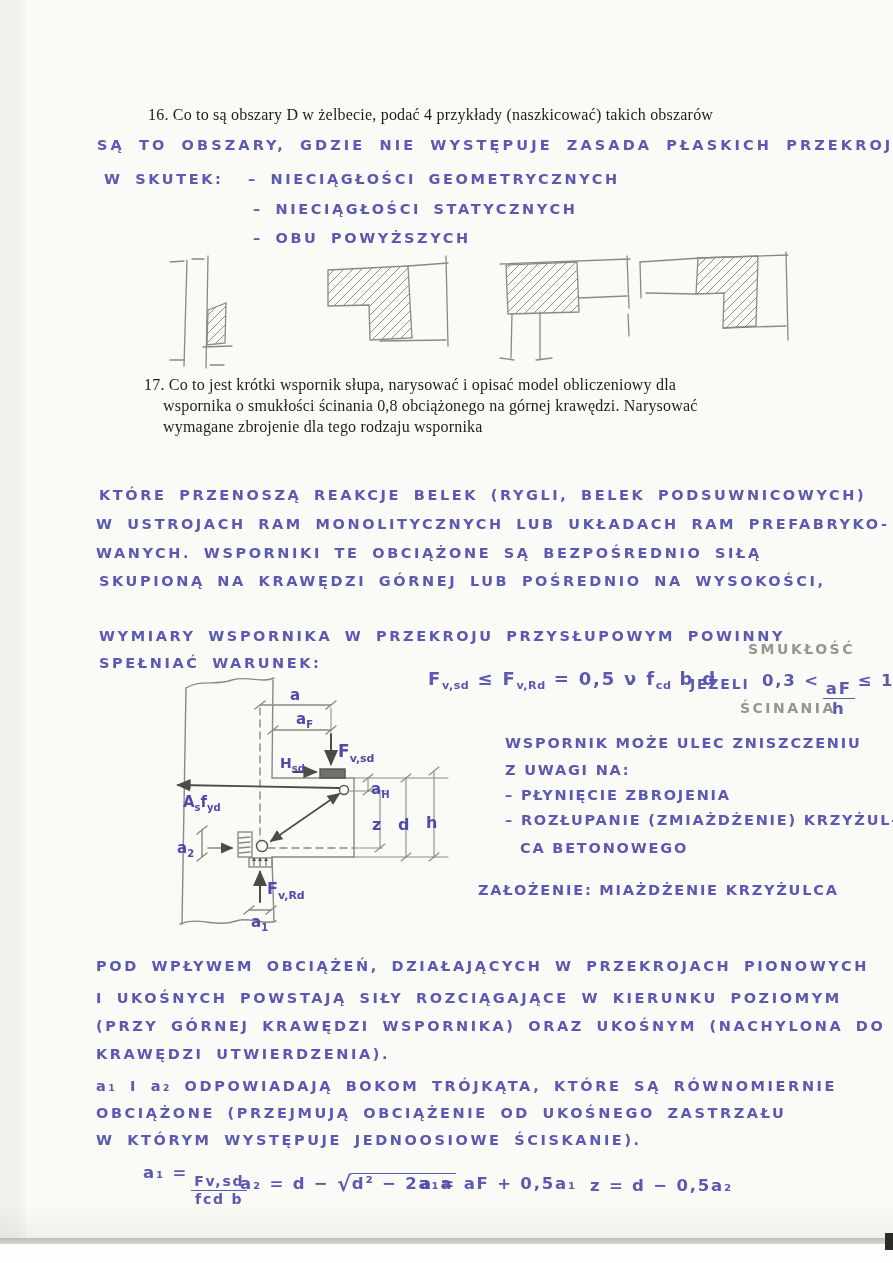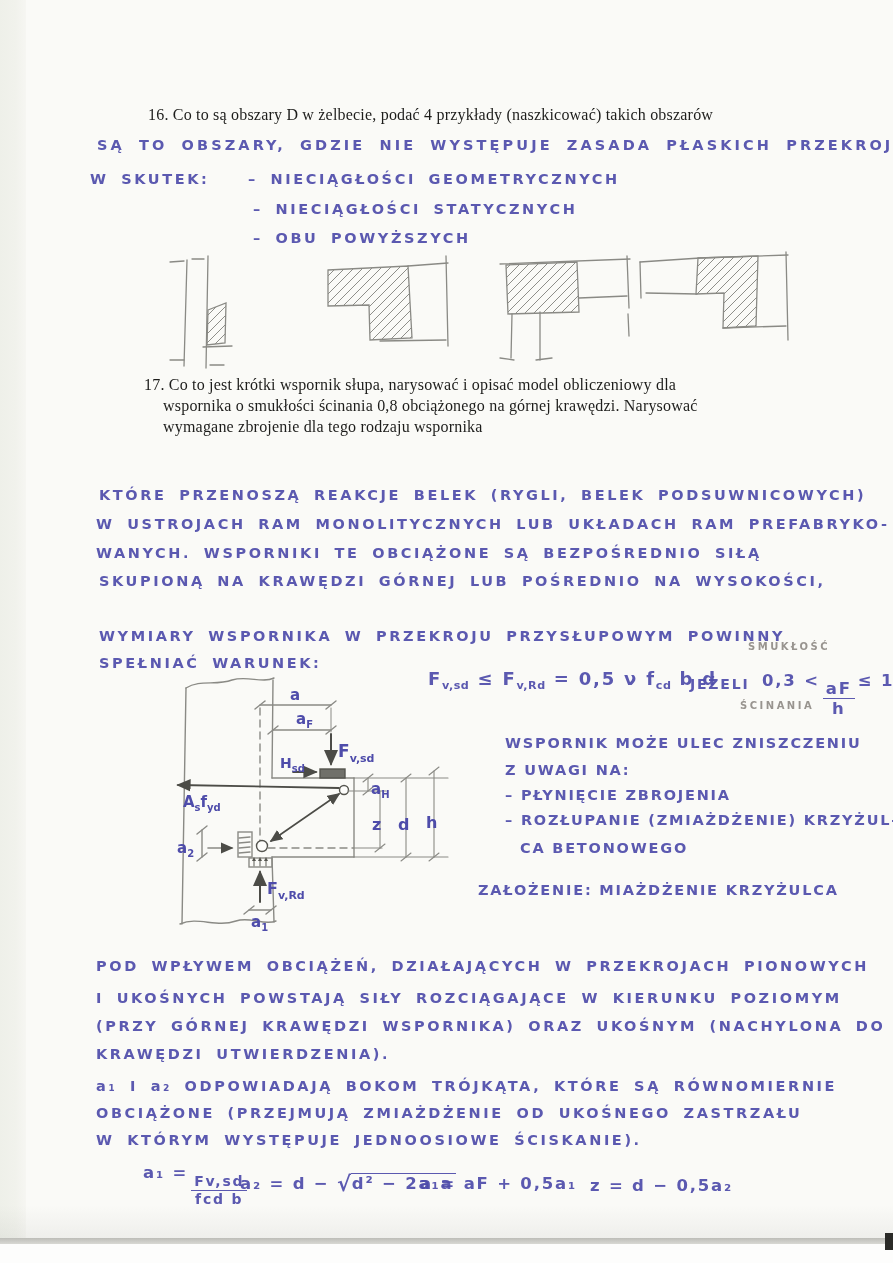--- a/index.html
+++ b/index.html
@@ -6,21 +6,21 @@
     --ink:#4e4caa; --pencil:#98948f; --paper:#fafaf7; --printed:#1d1d1b;
   }
   html,body{margin:0;padding:0;background:#ffffff;}
   .page{position:relative;width:893px;height:1263px;background:var(--paper);overflow:hidden;
         font-family:"DejaVu Sans",sans-serif;}
   .abs{position:absolute;white-space:nowrap;}
   .printed{font-family:"Liberation Serif",serif;color:var(--printed);font-size:16px;letter-spacing:.2px;}
   .hw{color:var(--ink);font-size:14.5px;letter-spacing:1.8px;font-weight:bold;opacity:.92;}
   .hw-wide{letter-spacing:2.6px;word-spacing:5px;}
   .hw-xwide{letter-spacing:3.1px;word-spacing:6px;}
-  .pencil{color:var(--pencil);font-size:10px;letter-spacing:2.5px;font-weight:bold;}
+  .pencil{color:var(--pencil);font-size:14px;letter-spacing:2.5px;font-weight:bold;}
   .sub{font-size:.62em;vertical-align:-.38em;letter-spacing:.5px;}
   .sfrac{display:inline-flex;flex-direction:column;align-items:center;line-height:1.05;vertical-align:-8px;margin:0 3px;}
   .sfrac .n{border-bottom:1.6px solid currentColor;padding:0 3px 1px;}
   .sfrac .d{padding-top:1px;}
   .rad{border-top:1.8px solid currentColor;padding:0 3px 0 1px;}
   .root{font-size:21px;vertical-align:-2px;margin-right:-2px;}
   .fx{font-size:16.5px;}
   
   .edge-band{position:absolute;left:0;top:0;width:26px;height:1263px;
     background:linear-gradient(90deg,#eef0e9 0%,#f1f2ec 60%,#f6f6f2 100%);}
@@ -39,21 +39,21 @@
 <div class="page">
 
   <div class="edge-band"></div>
   <div class="bottom-shade"></div>
   <div class="bottom-line"></div>
   <div class="bottom-white"></div>
   <div class="corner-tick"></div>
 
   <div class="abs printed" style="left:148px;top:106px;">16. Co to są obszary D w żelbecie, podać 4 przykłady (naszkicować) takich obszarów</div>
   <div class="abs hw hw-xwide" style="left:97px;top:137px;">SĄ TO OBSZARY, GDZIE NIE WYSTĘPUJE ZASADA PŁASKICH PRZEKROJÓW</div>
-  <div class="abs hw hw-wide" style="left:90px;top:171px;">W SKUTEK:</div>
+  <div class="abs hw hw-wide" style="left:104px;top:171px;">W SKUTEK:</div>
   <div class="abs hw hw-wide" style="left:248px;top:171px;">–  NIECIĄGŁOŚCI GEOMETRYCZNYCH</div>
   <div class="abs hw hw-wide" style="left:253px;top:201px;">–  NIECIĄGŁOŚCI STATYCZNYCH</div>
   <div class="abs hw hw-wide" style="left:253px;top:230px;">–  OBU POWYŻSZYCH</div>
 
   <svg class="abs" style="left:140px;top:248px;" width="660" height="126" viewBox="0 0 660 126">
     <defs>
       <pattern id="hp" width="9" height="9" patternUnits="userSpaceOnUse">
         <line x1="0" y1="9" x2="9" y2="0" stroke="#8e8e89" stroke-width="1"></line>
       </pattern>
     </defs>
@@ -255,21 +255,21 @@
   <div class="abs hw" style="left:520px;top:840px;">CA  BETONOWEGO</div>
 
   <div class="abs hw" style="left:478px;top:882px;">ZAŁOŻENIE:  MIAŻDŻENIE  KRZYŻULCA</div>
 
   <div class="abs hw hw-wide" style="left:96px;top:958px;">POD WPŁYWEM OBCIĄŻEŃ, DZIAŁAJĄCYCH W PRZEKROJACH PIONOWYCH</div>
   <div class="abs hw hw-wide" style="left:96px;top:990px;">I UKOŚNYCH POWSTAJĄ SIŁY ROZCIĄGAJĄCE W KIERUNKU POZIOMYM</div>
   <div class="abs hw hw-wide" style="left:96px;top:1018px;">(PRZY GÓRNEJ KRAWĘDZI WSPORNIKA) ORAZ UKOŚNYM (NACHYLONA DO</div>
   <div class="abs hw hw-wide" style="left:96px;top:1046px;">KRAWĘDZI UTWIERDZENIA).</div>
 
   <div class="abs hw hw-wide" style="left:96px;top:1078px;">a₁ I a₂ ODPOWIADAJĄ BOKOM TRÓJKĄTA, KTÓRE SĄ RÓWNOMIERNIE</div>
-  <div class="abs hw hw-wide" style="left:96px;top:1105px;">OBCIĄŻONE (PRZEJMUJĄ ZMIAŻDŻENIE OD UKOŚNEGO ZASTRZAŁU</div>
+  <div class="abs hw hw-wide" style="left:96px;top:1105px;">OBCIĄŻONE (PRZEJMUJĄ OBCIĄŻENIE OD UKOŚNEGO ZASTRZAŁU</div>
   <div class="abs hw hw-wide" style="left:96px;top:1132px;">W KTÓRYM WYSTĘPUJE JEDNOOSIOWE ŚCISKANIE).</div>
 
   <div class="abs hw fx" style="left:143px;top:1163px;">
     <span>a₁ =</span><span class="sfrac" style="font-size:14px;">
         <span class="n">Fv,sd</span>
         <span class="d">fcd b</span>
       </span>
   </div>
   <div class="abs hw fx" style="left:240px;top:1172px;">
     <span>a₂ = d −</span>

